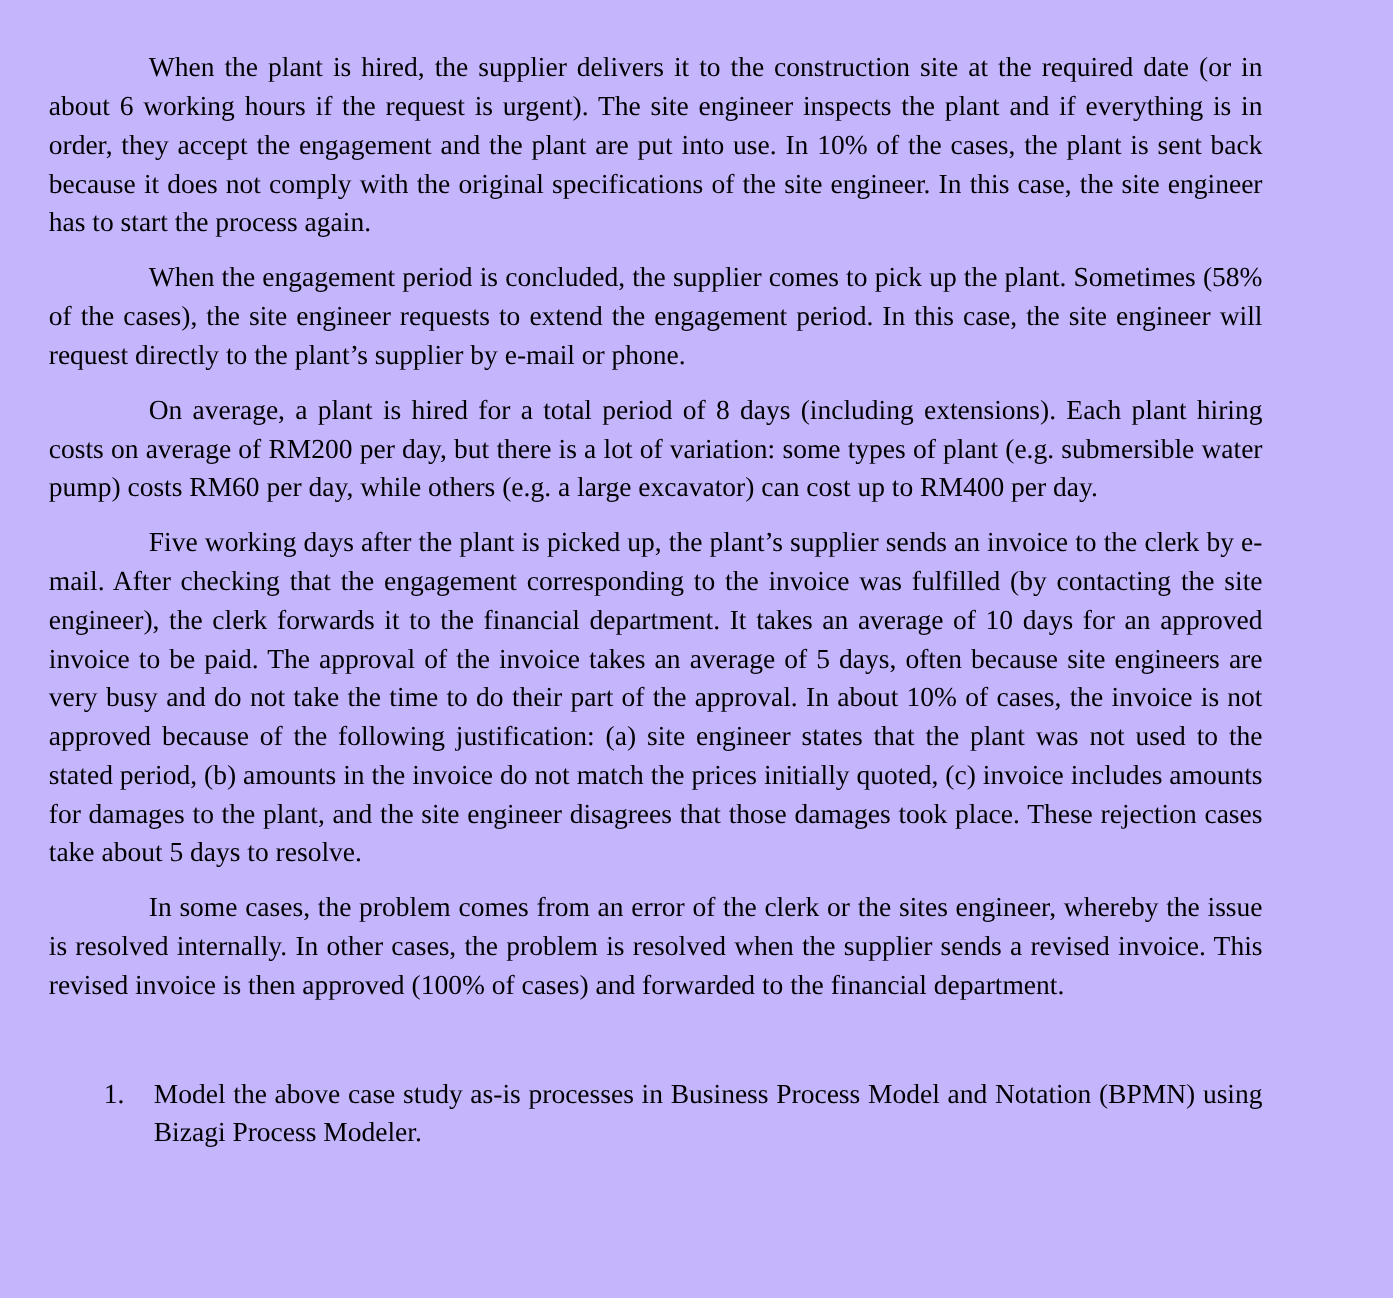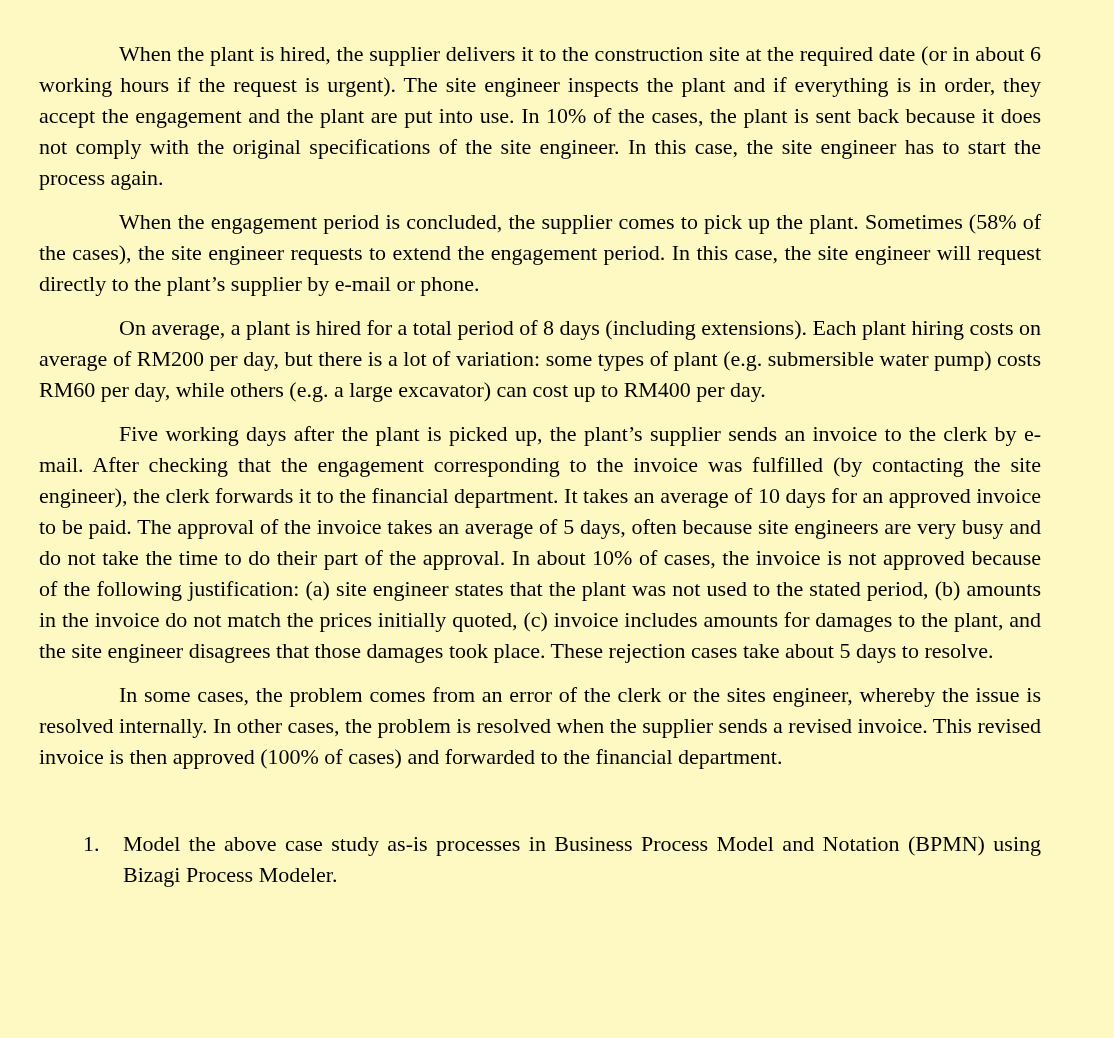--- a/index.html
+++ b/index.html
@@ -11,22 +11,22 @@
     width: 1114px;
     height: 1038px;
     overflow: hidden;
     font-family: "Liberation Serif", "DejaVu Serif", serif;
     color: #000000;
   }
   .page {
     box-sizing: border-box;
     width: 1114px;
     height: 1038px;
-    padding: 38px 73px 0 39px;
-    background: #fef9c3;
+    padding: 38px 104px 0 39px;
+    background: #c4b5fd;
   }
   .para {
     margin: 0 0 13px 0;
     font-size: 22px;
     line-height: 31px;
     text-align: justify;
     text-indent: 80px;
     color: #000000;
   }
   .task-list {

